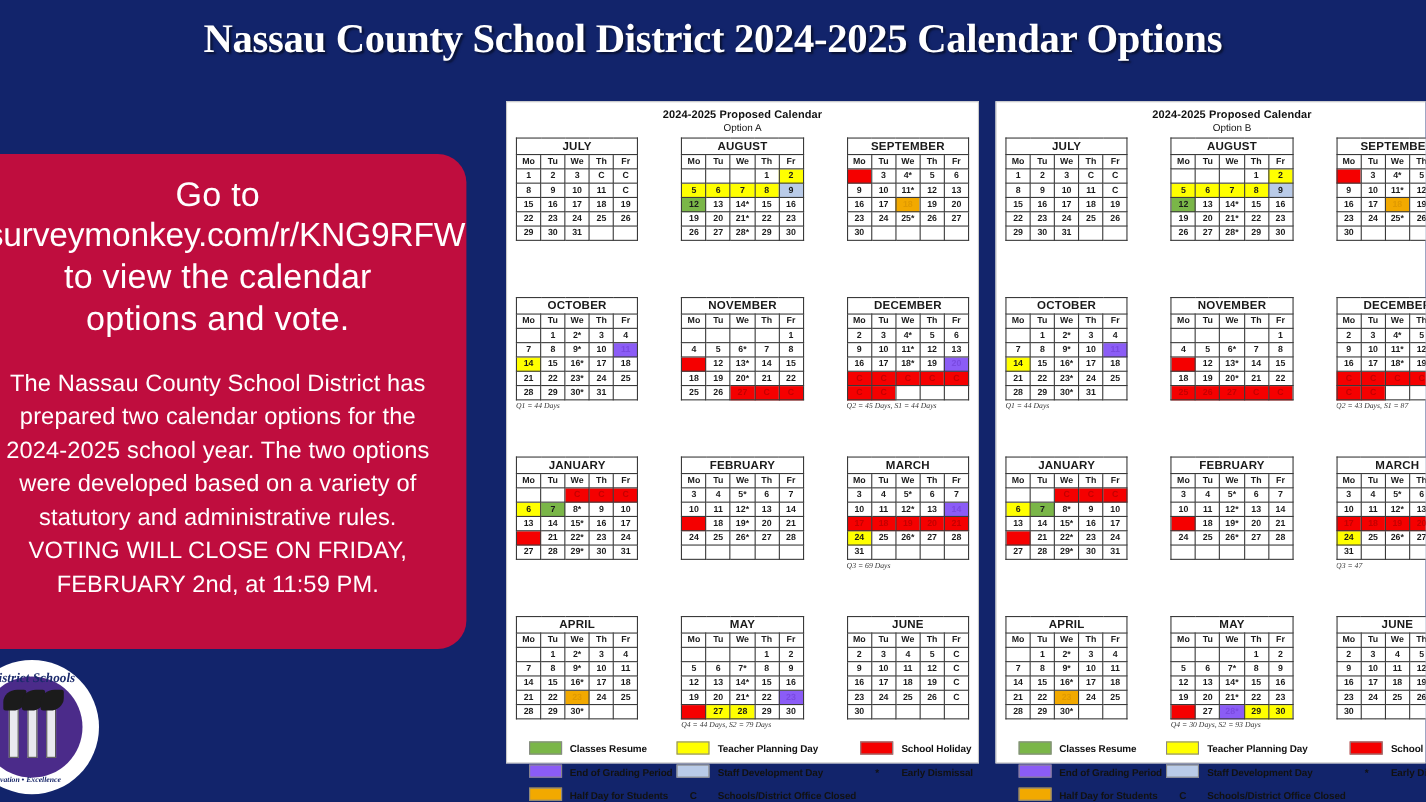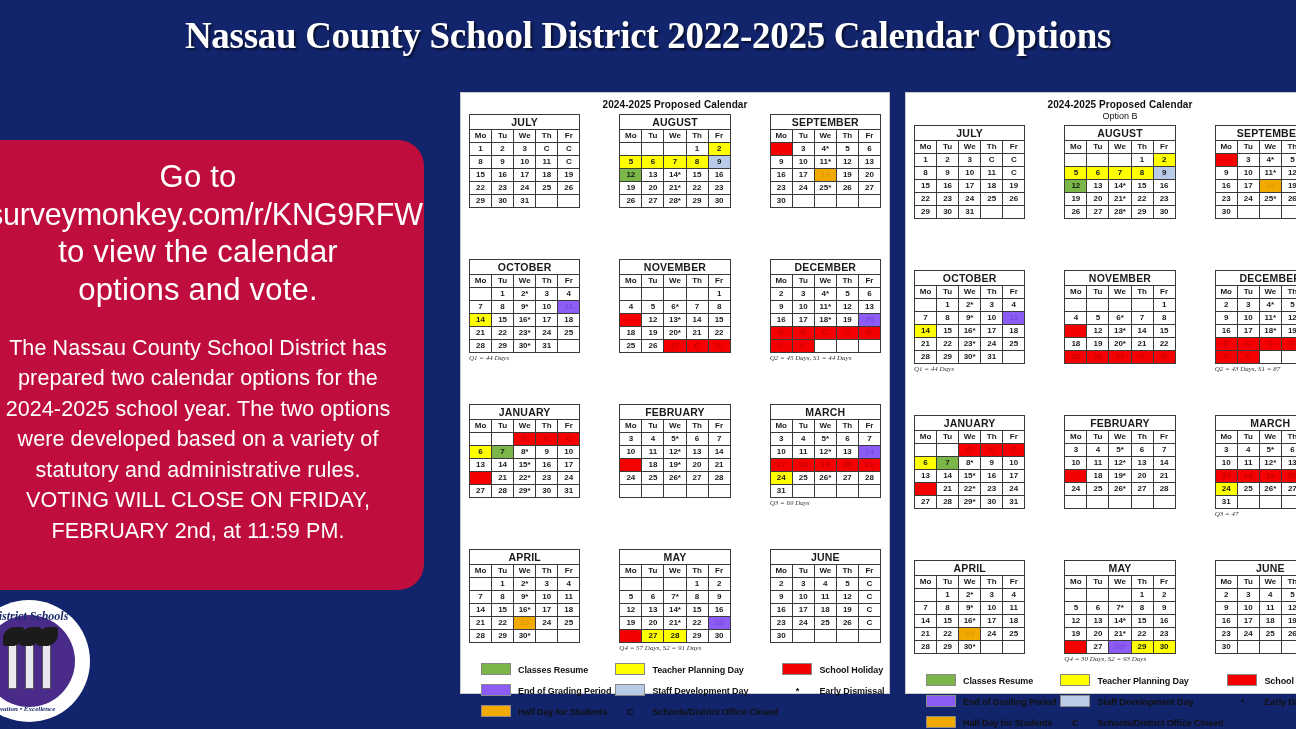--- a/index.html
+++ b/index.html
@@ -168,21 +168,21 @@
   .leg-char { width:30px; text-align:center; font-size:9px; font-weight:bold; color:#111; flex:0 0 auto; }
   .leg-label { font-size:9px; color:#111; font-weight:bold; white-space:nowrap; letter-spacing:-.1px; }
 
   .sw-green{background:#7ab648;} .sw-yellow{background:#ffff00;}
   .sw-red{background:#f50000;} .sw-purple{background:#8b5cf6;}
   .sw-blue{background:#b9cbe8;} .sw-orange{background:#f2a900;}
 </style>
 </head>
 <body>
 
-<div id="page-title">Nassau County School District 2022-2025 Calendar Options</div>
+<div id="page-title">Nassau County School District 2024-2025 Calendar Options</div>
 
 <div id="info-panel">
   <div class="goto-line">Go to</div>
   <div class="goto-line goto-url">surveymonkey.com/r/KNG9RFW</div>
   <div class="goto-line">to view the calendar</div>
   <div class="goto-line">options and vote.</div>
   <div id="info-body">
     <p>The Nassau County School District has</p>
     <p>prepared two calendar options for the</p>
     <p>2024-2025 school year. The two options</p>
@@ -201,20 +201,21 @@
   </div>
   <div id="logo-ring-text">
     <span class="ring-t ring-top">District Schools</span>
     <span class="ring-t ring-bot">Innovation • Excellence</span>
   </div>
 </div>
 
 <div class="cal-card" id="cal-option-a">
     <div class="cal-head">
       <div class="ch1">2024-2025 Proposed Calendar</div>
+      <div class="ch2">Option A</div>
     </div>
     <div class="month-grid">
       <div class="month">
         <table>
           <thead>
             <tr>
               <th class="mname" colspan="5">JULY</th>
             </tr>
             <tr>
               <th class="dow">Mo</th>
@@ -795,21 +796,21 @@
             </tr>
             <tr>
               <td class="c-red">26</td>
               <td class="c-yellow">27</td>
               <td class="c-yellow">28</td>
               <td>29</td>
               <td>30</td>
             </tr>
           </tbody>
         </table>
-        <div class="qnote">Q4 = 57 Days, S2 = 91 Days</div>
+        <div class="qnote">Q4 = 44 Days, S2 = 79 Days</div>
       </div>
       <div class="month">
         <table>
           <thead>
             <tr>
               <th class="mname" colspan="5">JUNE</th>
             </tr>
             <tr>
               <th class="dow">Mo</th>
               <th class="dow">Tu</th>

